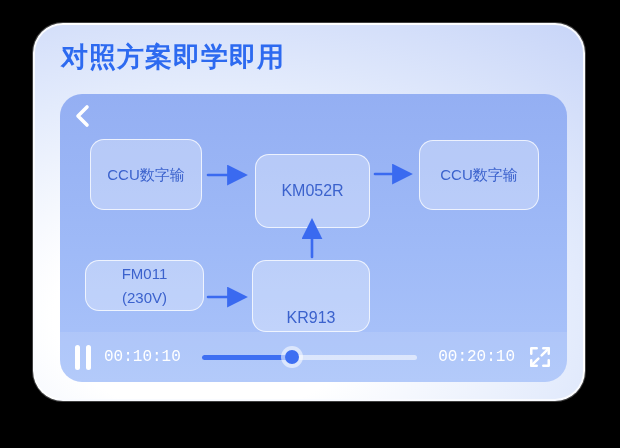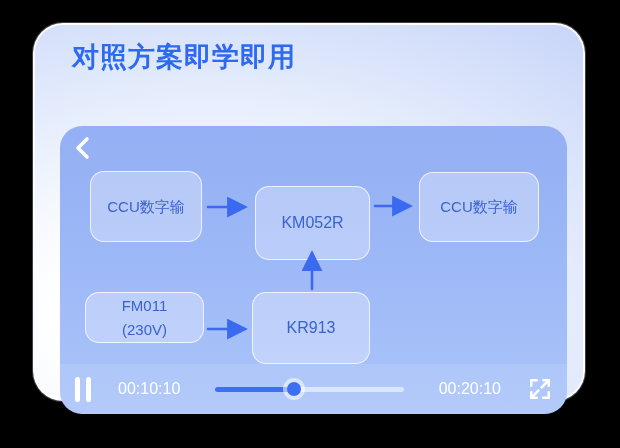--- a/index.html
+++ b/index.html
@@ -13,55 +13,54 @@
     border-radius: 30px;
     background: radial-gradient(130% 120% at 32% 78%, #ffffff 22%, #e3ebfc 52%, #b9c9f6 100%);
     border: 2px solid rgba(255,255,255,0.85);
     box-shadow: 0 0 0 1px rgba(255,255,255,0.25);
   }
 
   .card-title {
     position: absolute; left: 26px; top: 14px;
     font-size: 27px; font-weight: 800; letter-spacing: 1px;
     color: #2d6af0;
-    margin-left: 11px;
   }
 
   .panel {
     position: absolute; left: 25px; top: 69px; width: 507px; height: 288px;
     border-radius: 22px; overflow: hidden;
     background: linear-gradient(180deg, #94aff3 0%, #9fbaf7 55%, #abc4fa 100%);
-    margin-top: 32px;
   }
 
   .back-btn {
     position: absolute; left: 8px; top: 7px; width: 30px; height: 30px;
     display: flex; align-items: center; justify-content: center; cursor: pointer;
   }
 
   .node {
     position: absolute; border-radius: 14px;
     background: rgba(255,255,255,0.30);
     border: 1.5px solid rgba(255,255,255,0.75);
     color: #3b62cd; font-size: 15px; font-weight: 500;
     display: flex; flex-direction: column; align-items: center; justify-content: center;
     line-height: 1.55; text-align: center;
   }
   .node-ccu-out { left: 30px;  top: 45px;  width: 112px; height: 71px; }
   .node-km052r  { left: 195px; top: 60px;  width: 115px; height: 74px; font-size: 16px; }
   .node-ccu-in  { left: 359px; top: 46px;  width: 120px; height: 70px; }
   .node-fm011   { left: 25px;  top: 166px; width: 119px; height: 51px; }
-  .node-kr913   { left: 192px; top: 166px; width: 118px; height: 72px; font-size: 16px; }
+  .node-kr913   { left: 192px; top: 166px; width: 118px; height: 72px; font-size: 16px; justify-content: flex-end; }
 
   .edges { position: absolute; left: 0; top: 0; width: 507px; height: 288px; pointer-events: none; }
 
   .footer {
     position: absolute; left: 0; bottom: 0; width: 100%; height: 50px;
-    display: flex; align-items: center; padding: 0 15px; gap: 27px;
+    display: flex; align-items: center; padding: 0 15px; gap: 13px;
     background: rgba(255,255,255,0.10);
+    font-family: Liberation Mono, monospace;
   }
   .pause-btn { display: flex; gap: 6px; align-items: center; cursor: pointer; }
   .pause-bar { width: 5px; height: 25px; background: #fff; border-radius: 3px; }
   .time { color: #fff; font-size: 16px; white-space: nowrap; }
   .slider { position: relative; flex: 1; height: 22px; margin: 0 8px; cursor: pointer; }
   .track {
     position: absolute; left: 0; right: 0; top: 8.5px; height: 5px;
     background: rgba(255,255,255,0.55); border-radius: 3px;
   }
   .track-fill {

